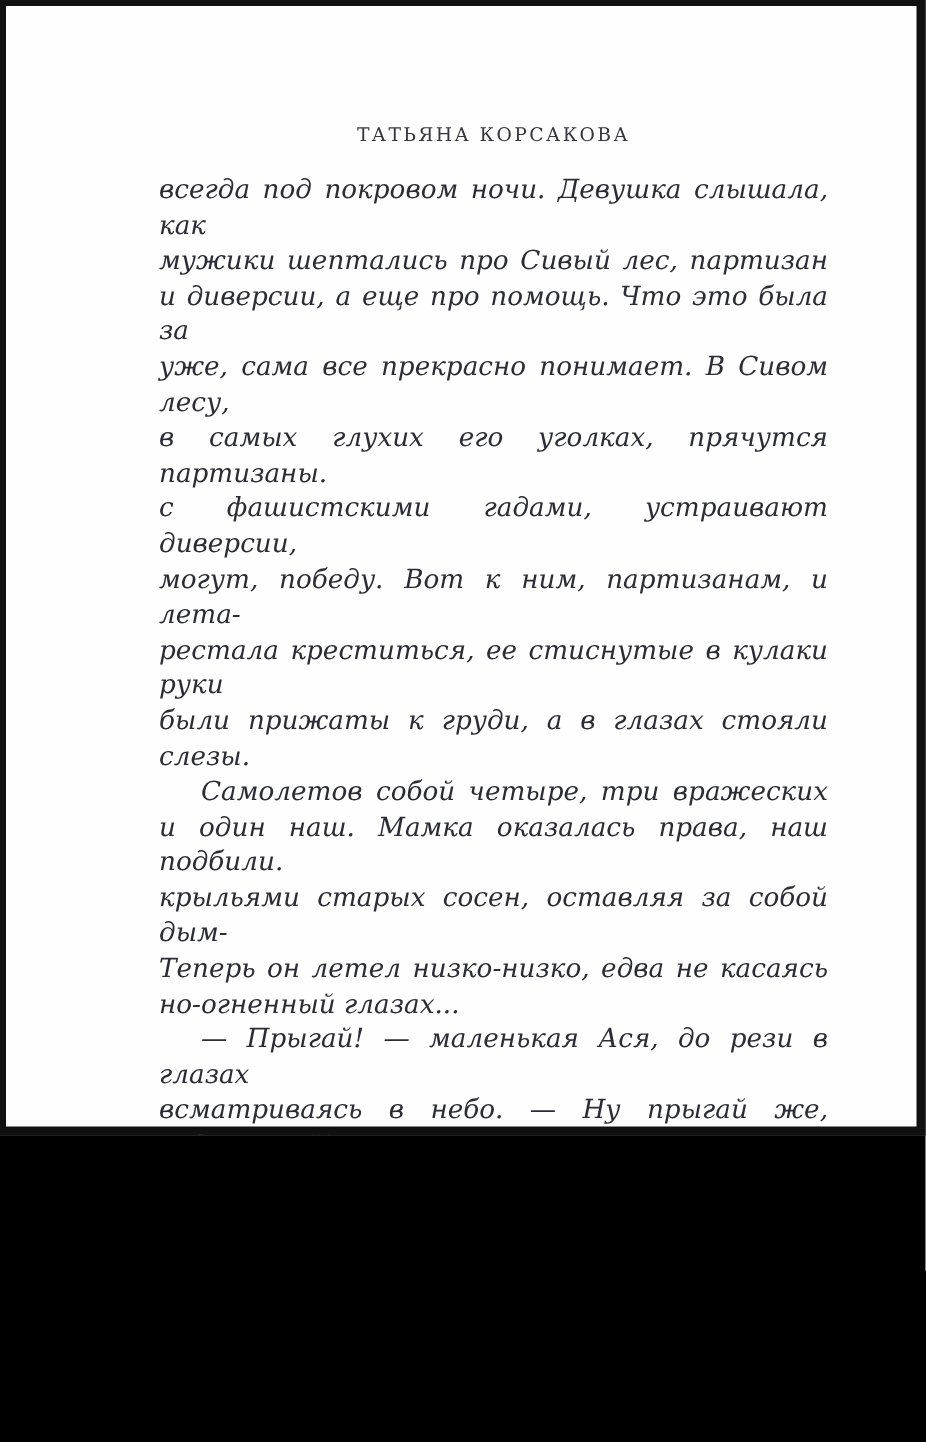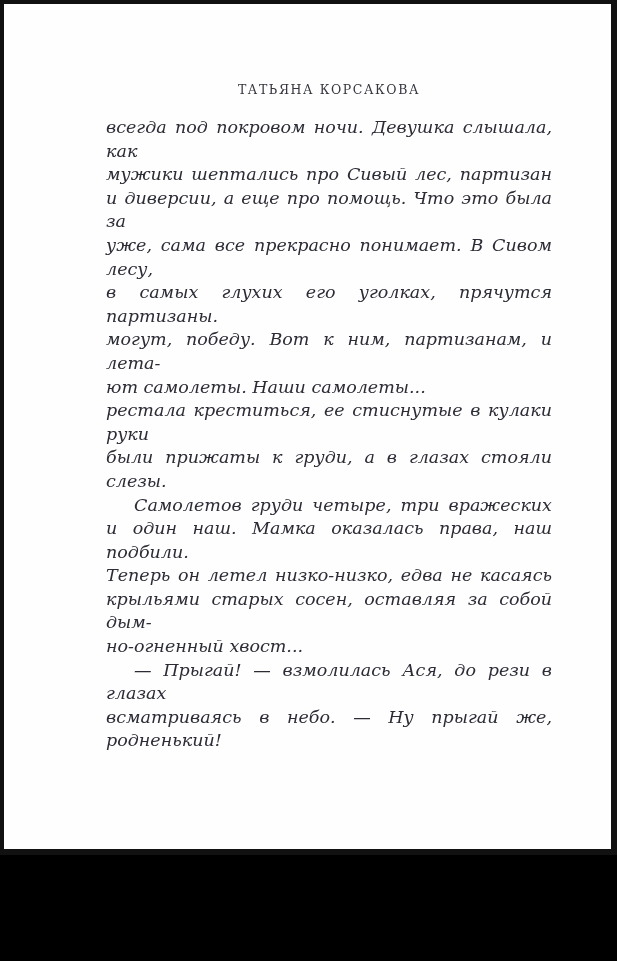--- a/index.html
+++ b/index.html
@@ -1,19 +1,19 @@
 <!DOCTYPE html>
 <html style="--text: #2b2c35; --header-text: #35363e; --bg: #fefefe; --frame: #111111;"><head>
 <meta charset="utf-8">
 <style>
   html, body { margin: 0; padding: 0; background: #000; }
   .stage {
     position: relative;
     width: 617px;
-    height: 855px;
+    height: 757px;
     background: var(--frame, #111);
     overflow: hidden;
   }
   .page {
     position: absolute;
     inset: 0;
     box-sizing: border-box;
     border-style: solid;
     border-color: var(--frame, #111);
     border-width: 4px 6px 6px 4px;
@@ -67,27 +67,27 @@
 
 <div class="stage">
   <div class="page">
     <div class="running-head">ТАТЬЯНА КОРСАКОВА</div>
     <div class="text-block">
         <div class="line">всегда под покровом ночи. Девушка слышала, как</div>
         <div class="line">мужики шептались про Сивый лес, партизан</div>
         <div class="line">и диверсии, а еще про помощь. Что это была за</div>
         <div class="line">уже, сама все прекрасно понимает. В Сивом лесу,</div>
         <div class="line">в самых глухих его уголках, прячутся партизаны.</div>
+        <div class="line">с фашистскими гадами, устраивают диверсии,</div>
         <div class="line">могут, победу. Вот к ним, партизанам, и лета-</div>
-        <div class="line last">ют самолеты. Наши самолеты...</div>
         <div class="line">рестала креститься, ее стиснутые в кулаки руки</div>
         <div class="line last">были прижаты к груди, а в глазах стояли слезы.</div>
-        <div class="line indent">Самолетов груди четыре, три вражеских</div>
+        <div class="line indent">Самолетов собой четыре, три вражеских</div>
         <div class="line">и один наш. Мамка оказалась права, наш подбили.</div>
+        <div class="line">крыльями старых сосен, оставляя за собой дым-</div>
         <div class="line">Теперь он летел низко-низко, едва не касаясь</div>
-        <div class="line">крыльями старых сосен, оставляя за собой дым-</div>
-        <div class="line last">но-огненный хвост...</div>
-        <div class="line indent">— Прыгай! — взмолилась Ася, до рези в глазах</div>
+        <div class="line last">но-огненный глазах...</div>
+        <div class="line indent">— Прыгай! — маленькая Ася, до рези в глазах</div>
         <div class="line last">всматриваясь в небо. — Ну прыгай же, родненький!</div>
       </div>
     <div class="page-num">6</div>
   </div>
 </div>
 
 </body></html>

